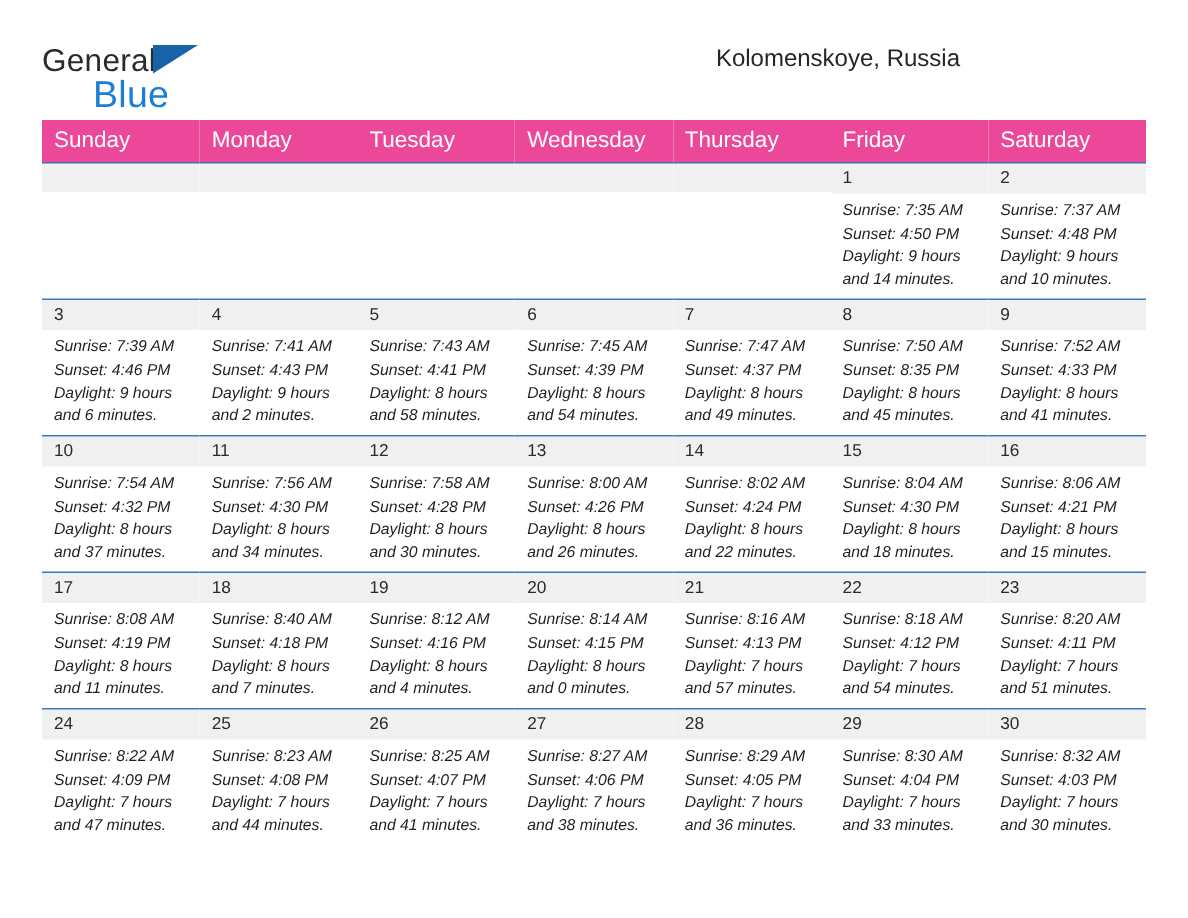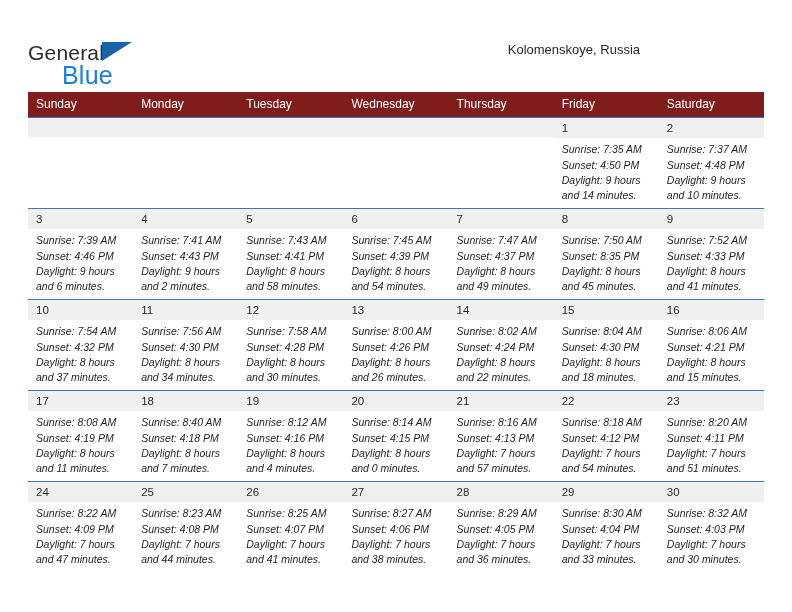--- a/index.html
+++ b/index.html
@@ -12,21 +12,21 @@
     background: #ffffff;
     font-family: "Liberation Sans", sans-serif;
     color: #1a1a1a;
     overflow: hidden;
   }
   .page {
     position: relative;
     width: 668px;
     height: 612px;
     box-sizing: border-box;
-    padding: 12px 28px;
+    padding: 0 28px;
   }
 
   
   .masthead {
     display: flex;
     align-items: flex-start;
     justify-content: space-between;
     height: 72px;
     padding-top: 24px;
     box-sizing: border-box;
@@ -72,38 +72,38 @@
   }
   .cal-title {
     font-size: 25px;
     font-weight: normal;
     color: #1d1d1d;
     line-height: 1.15;
     margin: 0;
     letter-spacing: .1px;
   }
   .cal-subtitle {
-    font-size: 13px;
+    font-size: 16px;
     color: #262626;
     margin: 7px 0 16px 0;
     line-height: 1.15;
   }
 
   
   .calendar {
     width: 736px;
     border-collapse: collapse;
     table-layout: fixed;
     margin-top: 8px;
   }
   .calendar th {
-    background: #7f1d1d;
+    background: #ec4899;
     color: #ffffff;
     font-weight: normal;
-    font-size: 12px;
+    font-size: 15px;
     text-align: left;
     padding: 5px 0 6px 8px;
     border: none;
   }
   .calendar td {
     vertical-align: top;
     padding: 0;
     border-top: 1px solid #3a77bd;
     height: 90px;
     background: #ffffff;

